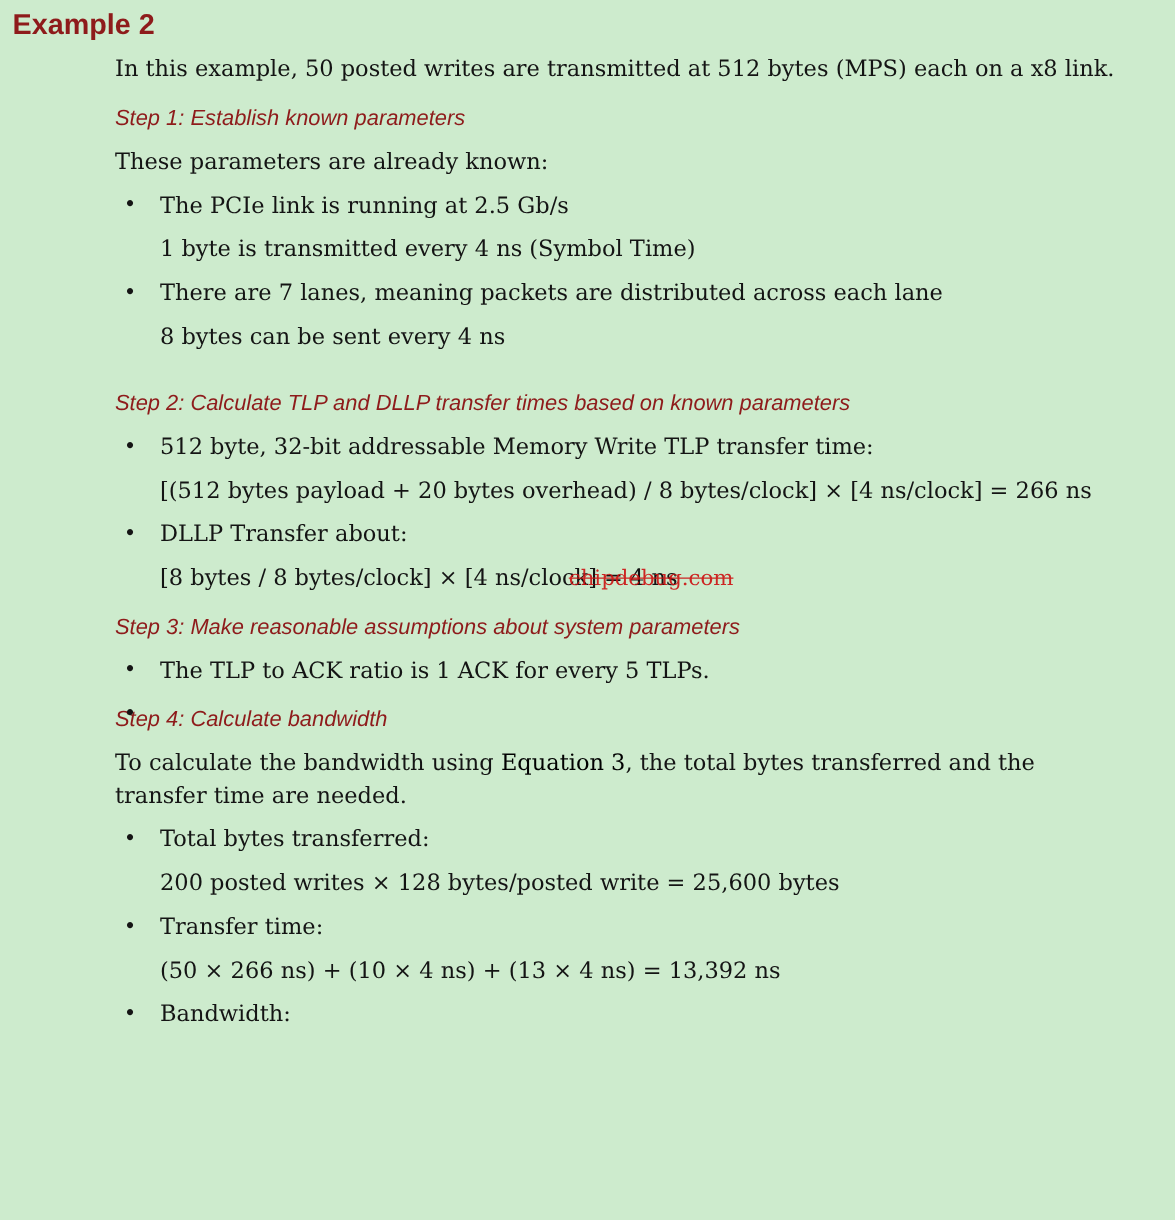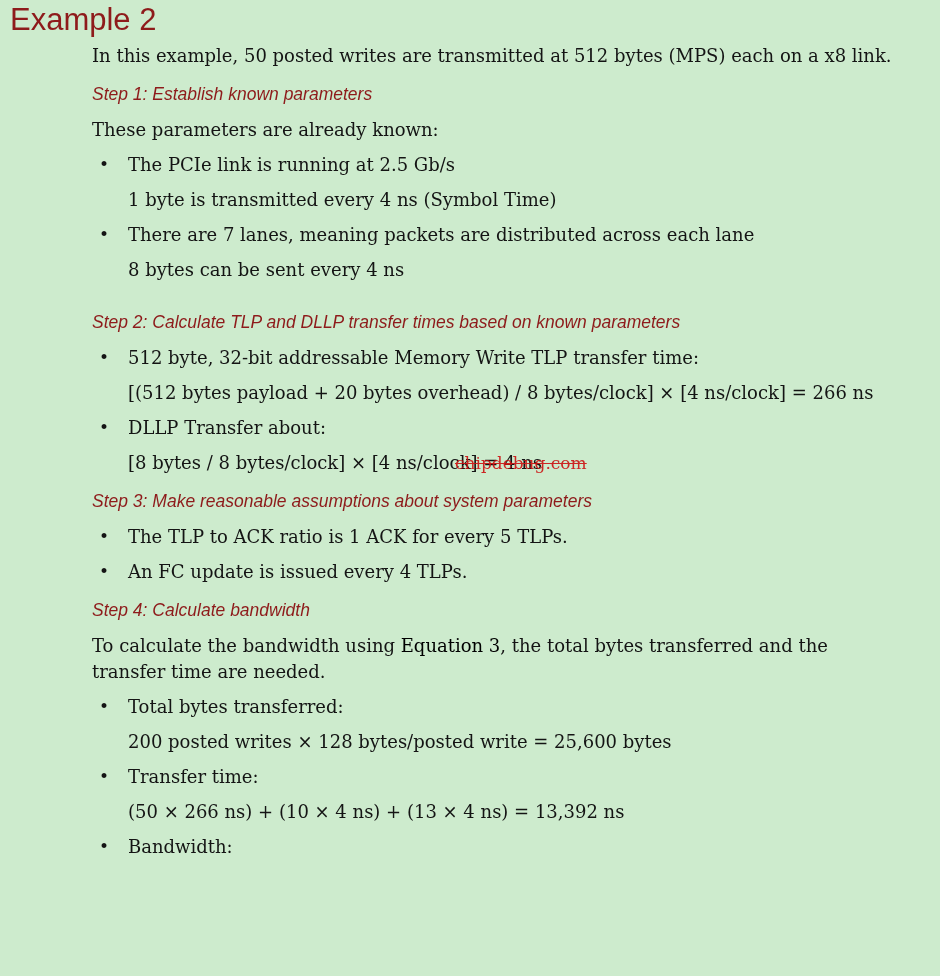--- a/index.html
+++ b/index.html
@@ -7,23 +7,23 @@
     width: 940px; height: 976px;
     background: #cdebcd;
     font-family: "DejaVu Serif", serif;
     color: #141414;
     overflow: hidden;
   }
   .page { position: relative; width: 940px; height: 976px; }
 
   .example-title {
     font-family: "Liberation Sans", sans-serif;
-    font-weight: 400;
+    font-weight: 700;
     color: #8e1b1b;
-    font-size: 31px;
+    font-size: 23px;
     line-height: 27px;
     margin: 0;
     padding: 6px 16px 0 10px;
   }
 
   .content { padding: 10px 10px 0 92px; }
 
   .row {
     font-size: 18px;
     line-height: 26px;
@@ -108,21 +108,20 @@
     </div>
 
     <div class="step-heading">Step 3: Make reasonable assumptions about system parameters</div>
 
     <div class="row bullet-row">
       <span class="bullet-glyph">•</span>
       <span>The TLP to ACK ratio is 1 ACK for every 5 TLPs.</span>
     </div>
     <div class="row bullet-row">
       <span class="bullet-glyph">•</span>
-      <span>An FC update is issued every 4 TLPs.</span>
     </div>
 
     <div class="step-heading">Step 4: Calculate bandwidth</div>
     <div class="row para">
       <span>To calculate the bandwidth using </span><span class="eq-link">Equation 3</span><span>, the total bytes transferred and the transfer time are needed.</span>
     </div>
 
     <div class="row bullet-row">
       <span class="bullet-glyph">•</span>
       <span>Total bytes transferred:</span>

